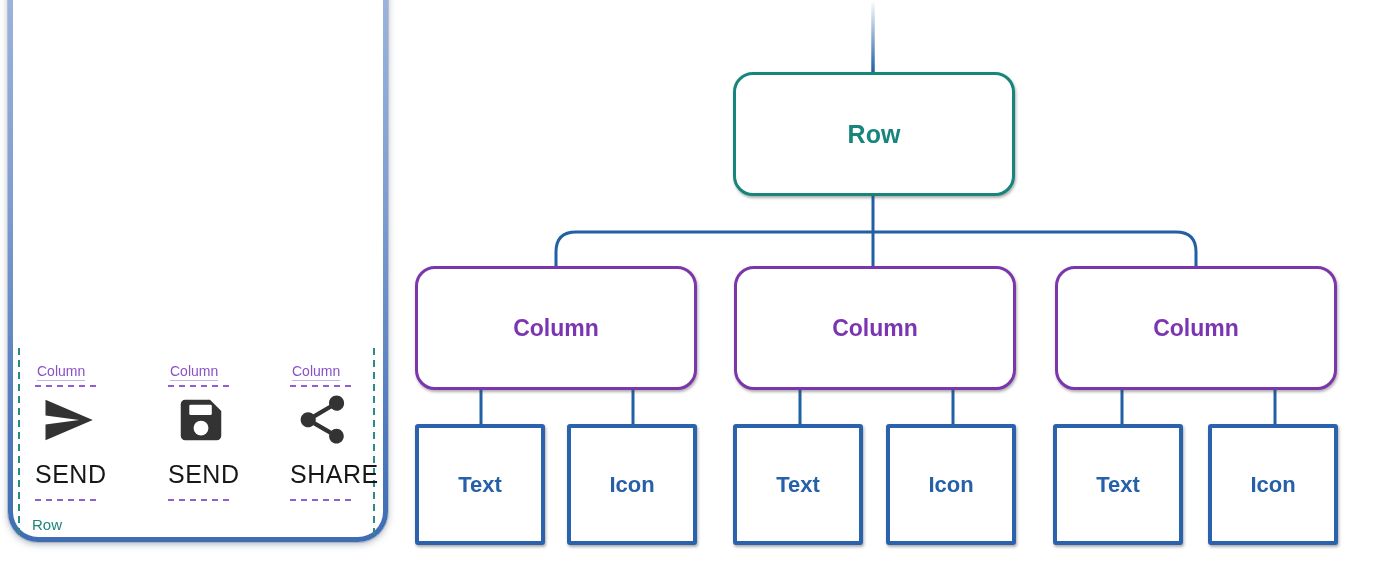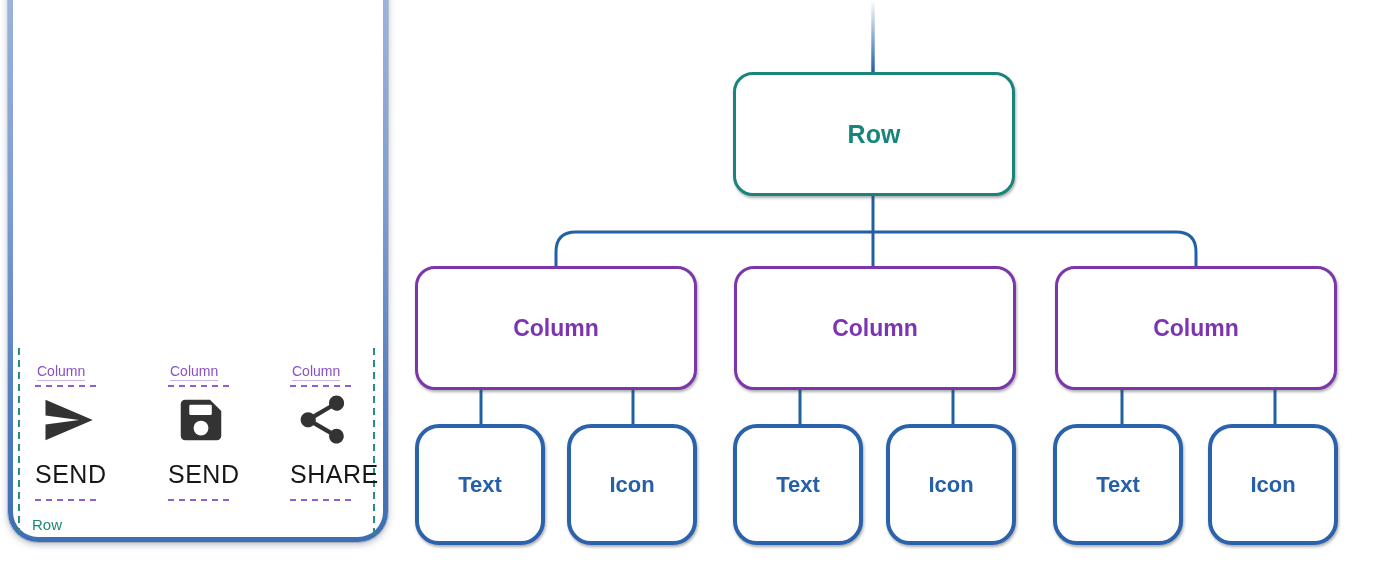--- a/index.html
+++ b/index.html
@@ -67,21 +67,21 @@
     color:#17857C; font-size:25px;
   }
   .node-col {
     top:266px; width:282px; height:124px;
     border:3.5px solid #7B36AC; border-radius:20px;
     color:#7C35B2; font-size:23px;
   }
   .node-col.p1 { left:415px; } .node-col.p2 { left:734px; } .node-col.p3 { left:1055px; }
   .node-child {
     top:424px; width:130px; height:121px;
-    border:4px solid #2B62AC; border-radius:24px;
+    border:4px solid #2B62AC; border-radius:3px;
     color:#2660A8; font-size:22px;
   }
   .node-child.n1 { left:415px; } .node-child.n2 { left:567px; }
   .node-child.n3 { left:733px; } .node-child.n4 { left:886px; }
   .node-child.n5 { left:1053px; } .node-child.n6 { left:1208px; }
 </style>
 </head>
 <body>
 
 <div class="canvas">

